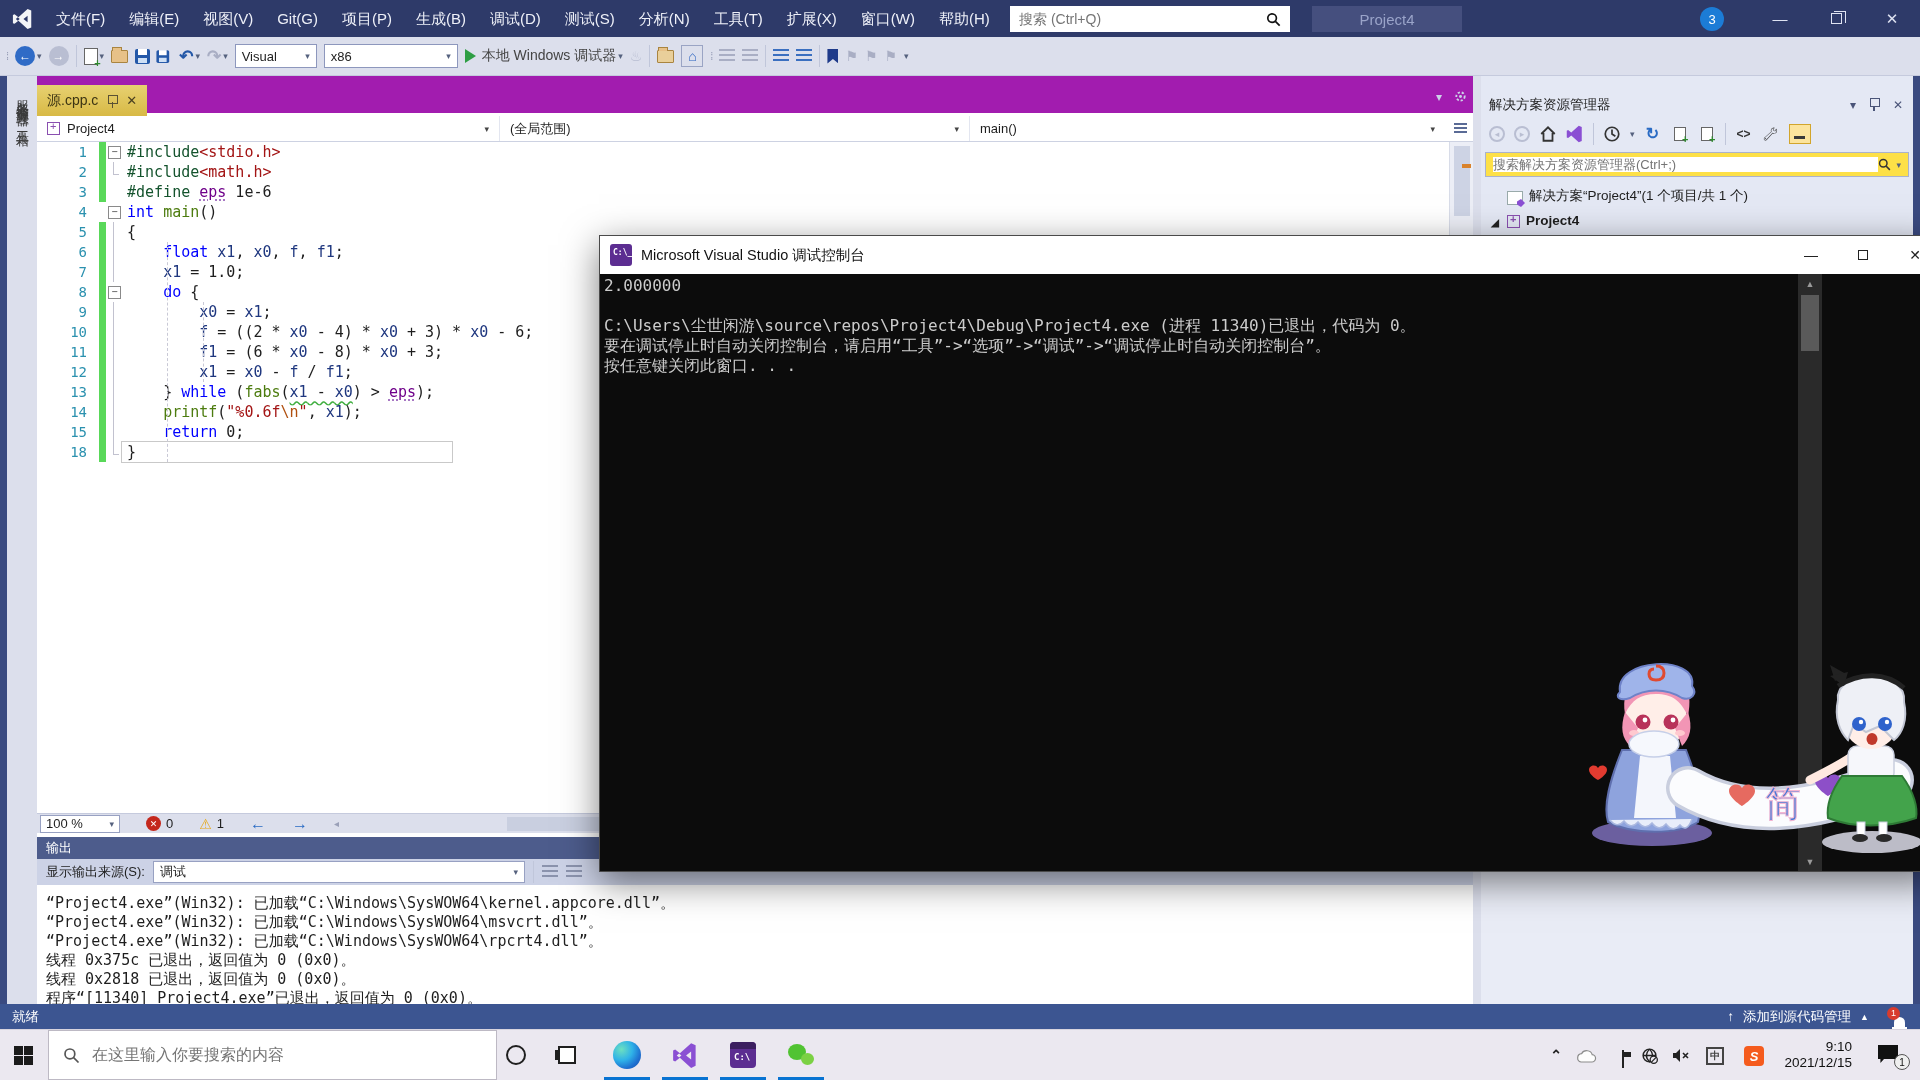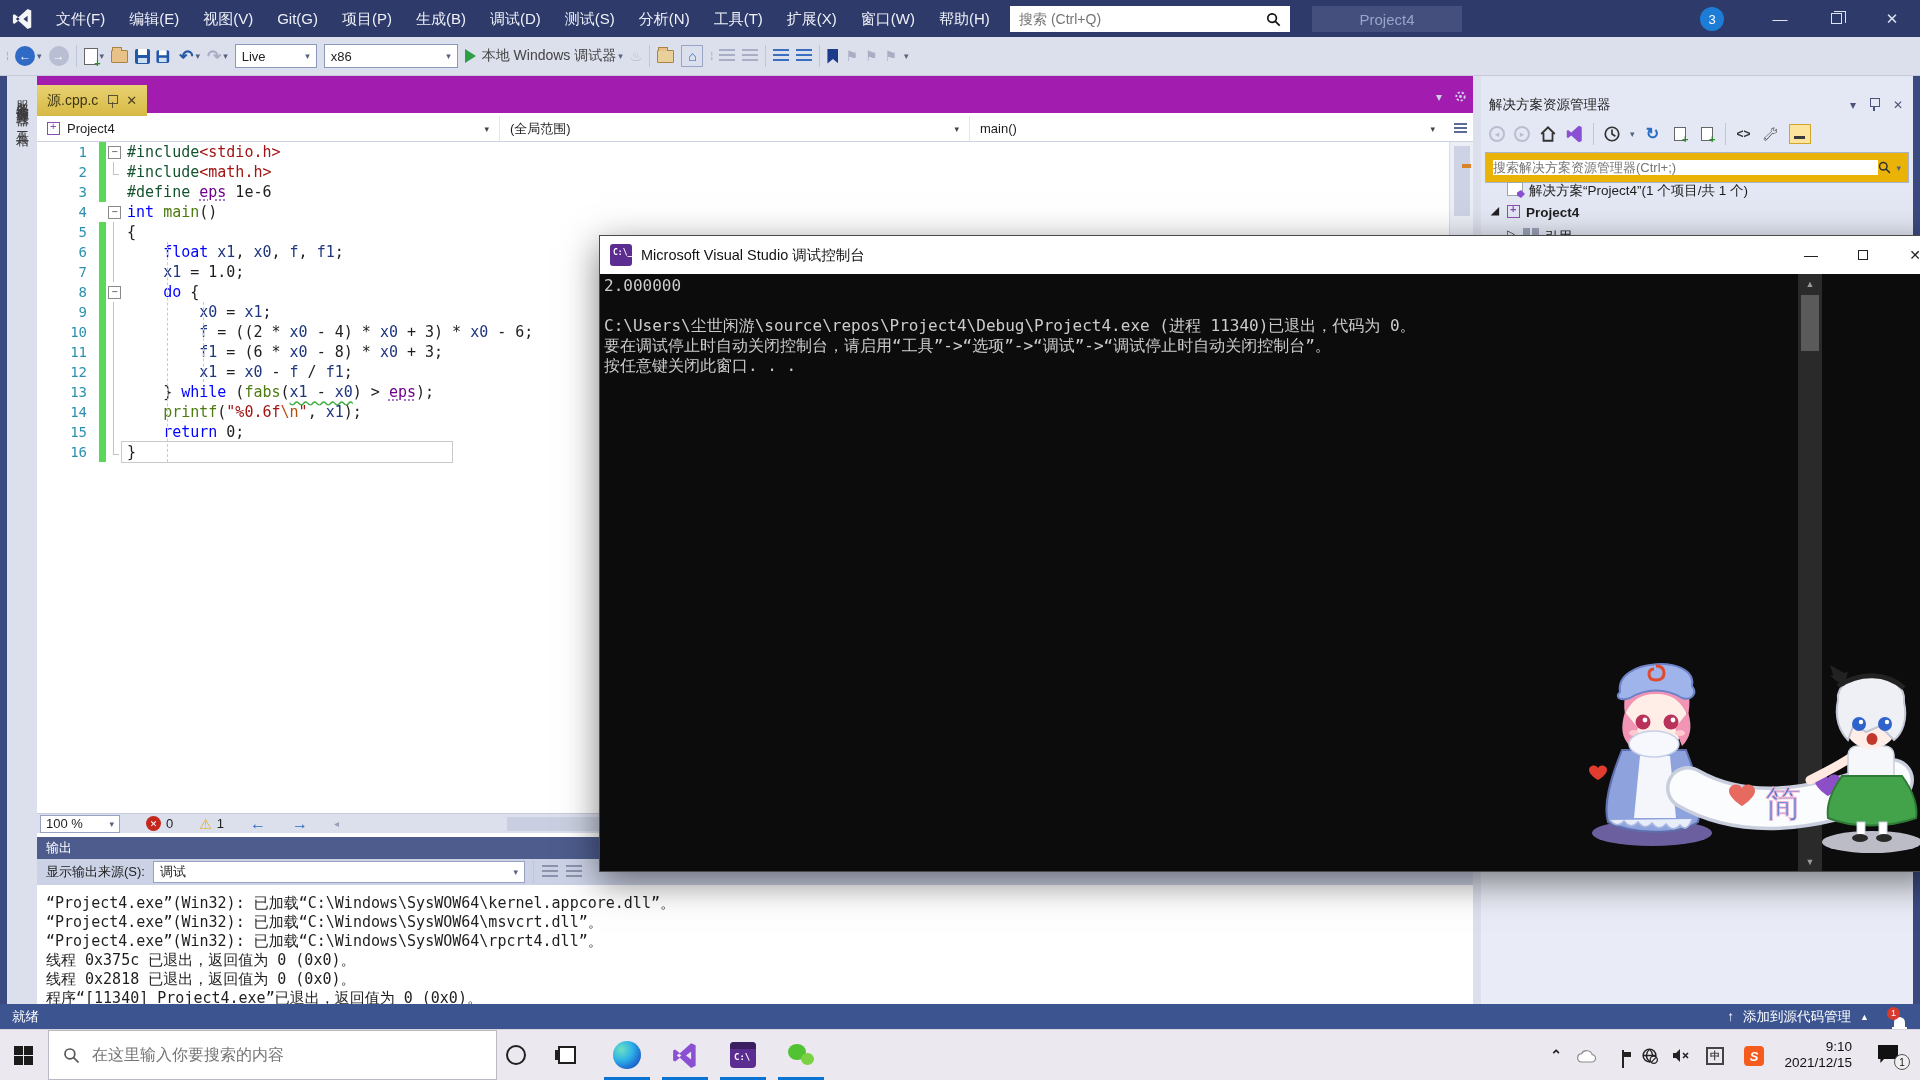--- a/index.html
+++ b/index.html
@@ -109,23 +109,23 @@
 .pinv{width:9px;height:13px;position:relative;display:inline-block}
 .pinv::before{content:"";position:absolute;left:0;top:0;width:8px;height:7px;border:1.5px solid #4a5478}
 .pinv::after{content:"";position:absolute;left:3.5px;top:8px;width:1.5px;height:5px;background:#4a5478}
 #se-toolbar{left:0;top:41px;width:432px;height:33px;display:flex;align-items:center;gap:9px;padding-left:8px}
 .sei{width:18px;height:18px;display:flex;align-items:center;justify-content:center;font-size:13px;color:#333}
 .ringb{width:16px;height:16px;border-radius:50%;border:2px solid #b9bed2;color:#b9bed2;font-size:9px;display:flex;align-items:center;justify-content:center}
 .refresh{color:#2a6bc4;font-weight:bold;font-size:16px}
 .hl{background:#fce49d;border:1px solid #d2a52c;width:22px;height:20px}
 .dash{width:11px;height:3px;background:#3a3a3a;margin-top:7px}
 .wrench{transform:rotate(90deg);font-size:13px}
-#se-search{left:4px;top:76px;width:424px;height:31px;background:#eab308;border:1px solid #aab2cc;display:flex;align-items:center;padding:0 7px}
+#se-search{left:4px;top:76px;width:424px;height:25px;background:#fde047;border:1px solid #aab2cc;display:flex;align-items:center;padding:0 7px}
 #se-search input{flex:1;border:none;outline:none;font-size:13px;color:#666;font-family:inherit}
-.tree-row{display:flex;align-items:flex-start;height:23px;font-size:13.5px;gap:6px;padding-left:8px}
+.tree-row{display:flex;align-items:flex-end;height:23px;font-size:13.5px;gap:6px;padding-left:8px}
 .twist{width:12px;font-size:10px;color:#222;text-align:center}
 .sol-ico{width:16px;height:14px;background:#fff;border:1px solid #9aa;position:relative}
 .sol-ico::before{content:"";position:absolute;right:-3px;bottom:-3px;width:8px;height:8px;background:#8a4fd3;clip-path:polygon(0 30%,50% 0,100% 50%,50% 100%,0 70%)}
 .cubes{width:16px;height:12px;background:linear-gradient(90deg,#9aa2b8 0 7px,transparent 7px 9px,#9aa2b8 9px 16px)}
 #panel2-title{left:0;top:541px;width:432px;height:24px;border-top:1px solid #b9c0d6;display:flex;align-items:center}
 #panel2-row{left:0;top:565px;width:432px;height:22px}
 #panel2-dd{position:absolute;right:12px;top:5px;font-size:10px;color:#4a5478}
 #panel2-body{left:0;top:587px;width:432px;height:341px;background:#e9ecf6}
 
 #console-win{left:599px;top:235px;width:1340px;height:637px;background:#0c0c0c;border:1px solid #4a4a4a;box-shadow:0 10px 34px rgba(0,0,0,.5);z-index:10}
@@ -242,21 +242,21 @@
     </span>
   <span class="tbi">
       <span class="undo">↶</span>
       <span class="dd">▾</span>
     </span>
   <span class="tbi">
       <span class="redo">↷</span>
       <span class="dd">▾</span>
     </span>
   <span class="combo" style="width:82px">
-      <span>Live</span>
+      <span>Visual</span>
       <span class="dd">▾</span>
     </span>
   <span class="combo" style="width:134px">
       <span>x86</span>
       <span class="dd">▾</span>
     </span>
   <span class="tbi">
       <span class="play"></span>
       <span style="margin-left:4px">本地 Windows 调试器</span>
       <span class="dd">▾</span>
@@ -428,21 +428,21 @@
           <span class="fold line"></span>
           <span class="code-text">    <span class="tok-fn">printf</span><span class="tok-plain">(</span><span class="tok-str">"%0.6f</span><span class="tok-esc">\n</span><span class="tok-str">"</span><span class="tok-plain">, </span><span class="tok-var">x1</span><span class="tok-plain">);</span></span>
         </div>
         <div class="code-row">
           <span class="ln">15</span>
           <span class="chbar on"></span>
           <span class="fold line"></span>
           <span class="code-text">    <span class="tok-kw">return</span><span class="tok-plain"> 0;</span></span>
         </div>
         <div class="code-row current">
-          <span class="ln">16</span>
+          <span class="ln">18</span>
           <span class="chbar on"></span>
           <span class="fold end"></span>
           <span class="code-text"><span class="tok-plain">}</span></span>
         </div>
       </div>
     <div class="iguide" style="left:130px;top:100px;height:220px"></div>
     <div class="iguide" style="left:166px;top:160px;height:80px"></div>
   </div>
   <div id="vsb" class="abs">
     <span class="thumb"></span>

